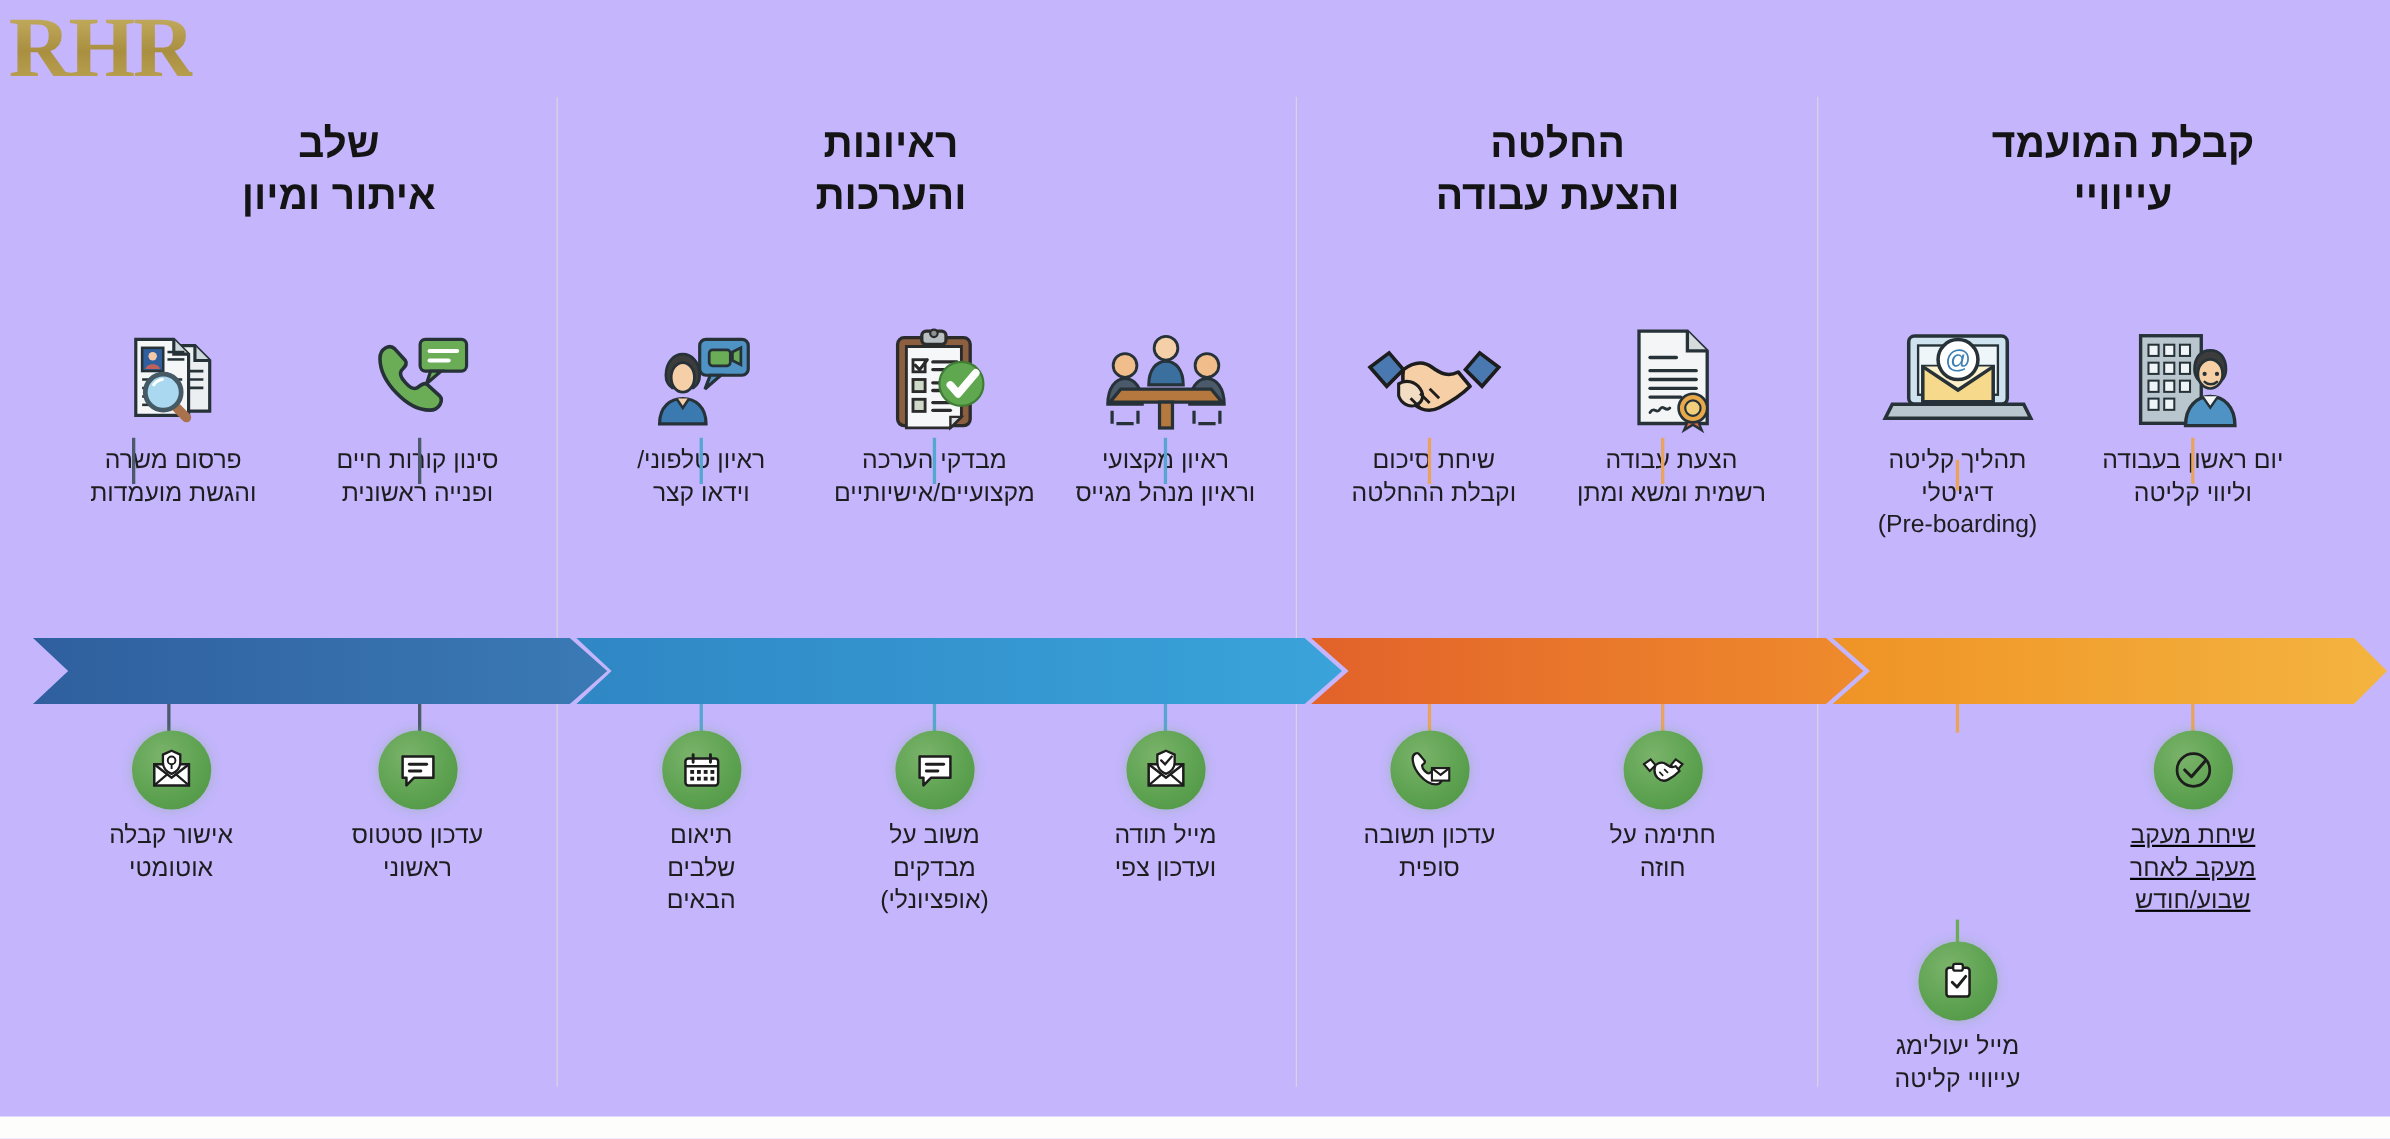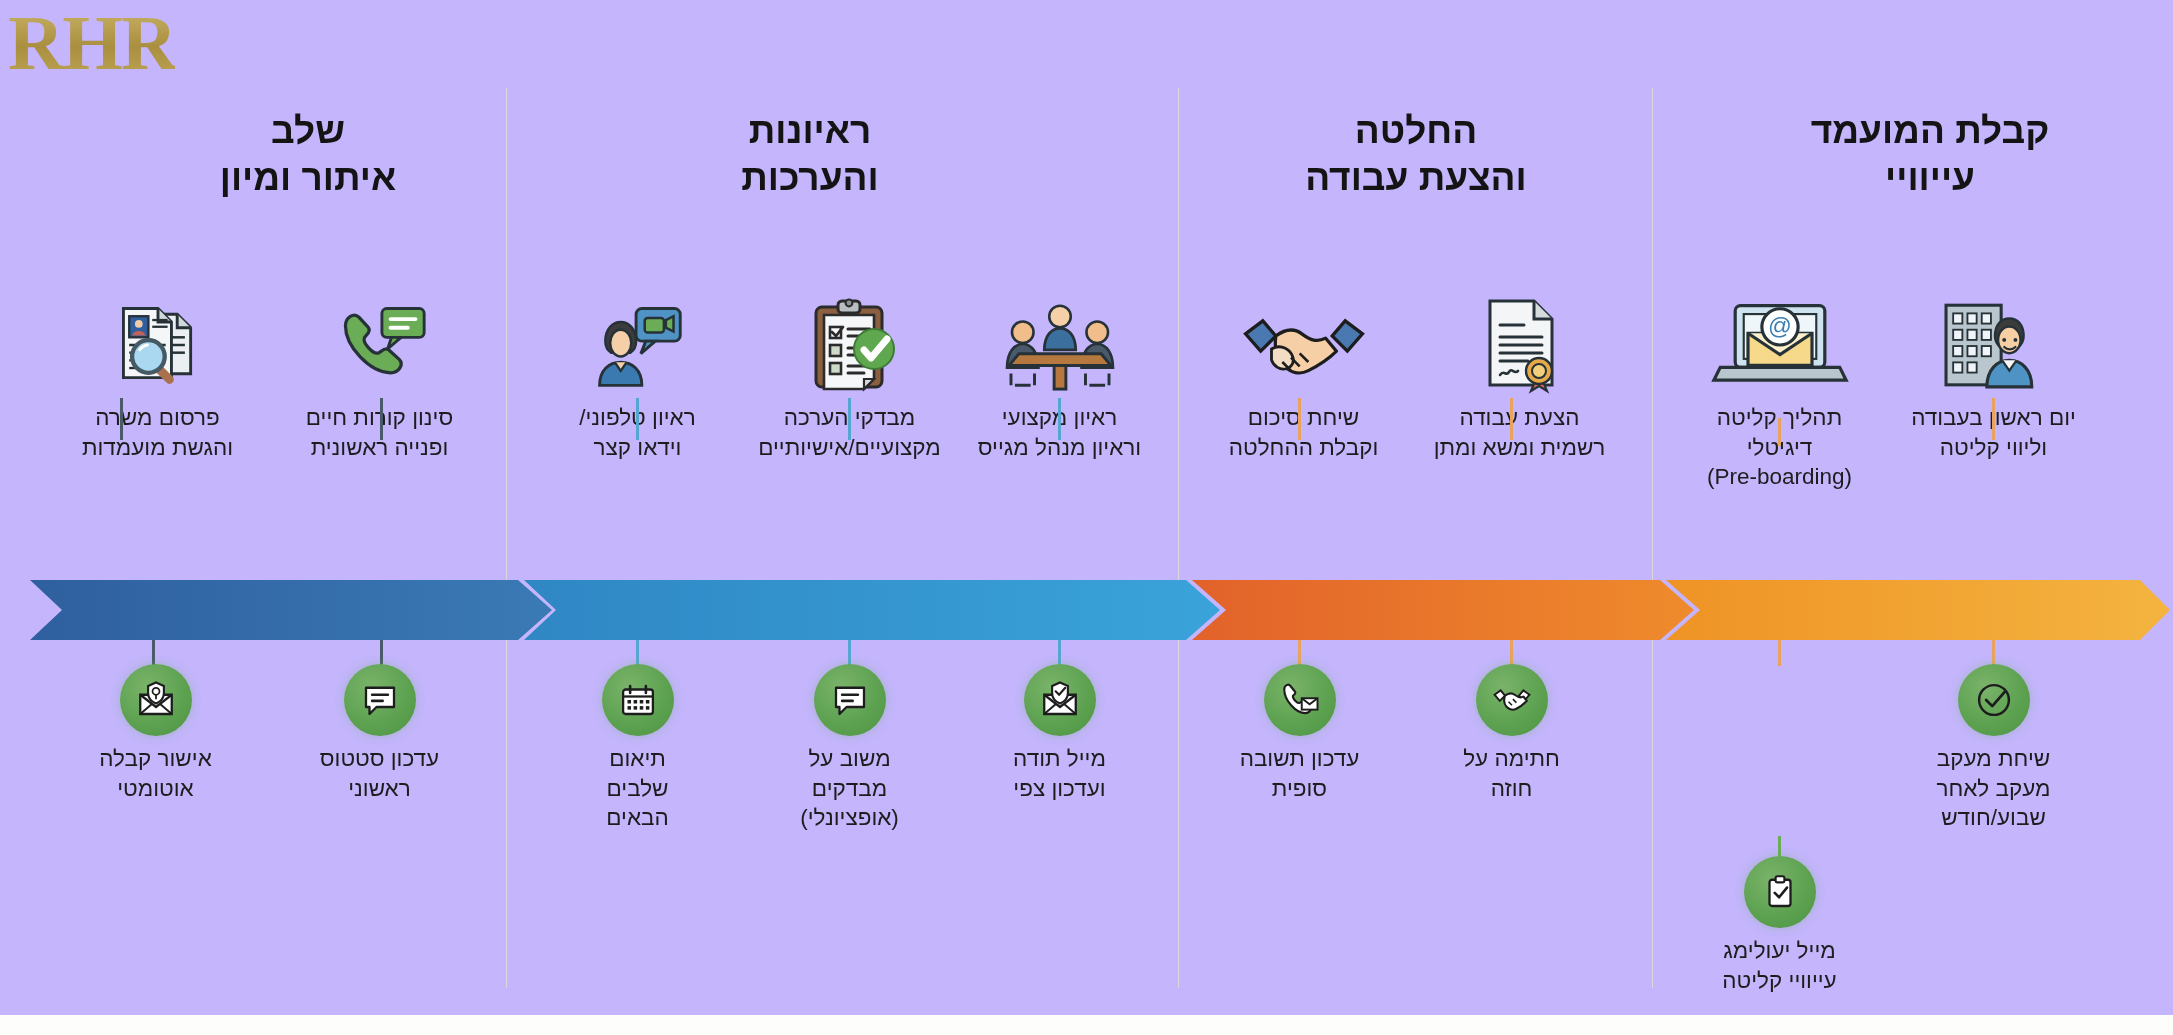--- a/index.html
+++ b/index.html
@@ -461,21 +461,21 @@
         <rect x="12" y="10" width="24" height="30" rx="3" fill="#fff" stroke="#1d1d1d" stroke-width="2.6"></rect>
         <rect x="19" y="6" width="10" height="7" rx="2" fill="#fff" stroke="#1d1d1d" stroke-width="2.4"></rect>
         <path d="M18 25l5 5 9-11" stroke="#1d1d1d" stroke-width="3" fill="none" stroke-linecap="round" stroke-linejoin="round"></path>
       </svg>
     </div>
     <div class="cap" style="white-space:pre-line">מייל יעולימג
 עייוויי קליטה</div>
   </div>
 
   <div class="stem" style="left:1992px; top:640px; height:26px; background:#e8a45c;"></div>
-  <div class="node below" style="left:1886px; top:664px;">
+  <div class="node below" style="left:1886px; top:664px;text-decoration:underline;">
     <div class="badge">
       <svg viewBox="0 0 48 48">
         <circle cx="24" cy="24" r="17" fill="none" stroke="#1d1d1d" stroke-width="2.8"></circle>
         <path d="M15 24l7 7 14-16" stroke="#1d1d1d" stroke-width="3.2" fill="none" stroke-linecap="round" stroke-linejoin="round"></path>
       </svg>
     </div>
     <div class="cap" style="white-space:pre-line">שיחת מעקב
 מעקב לאחר
 שבוע/חודש</div>
   </div>

